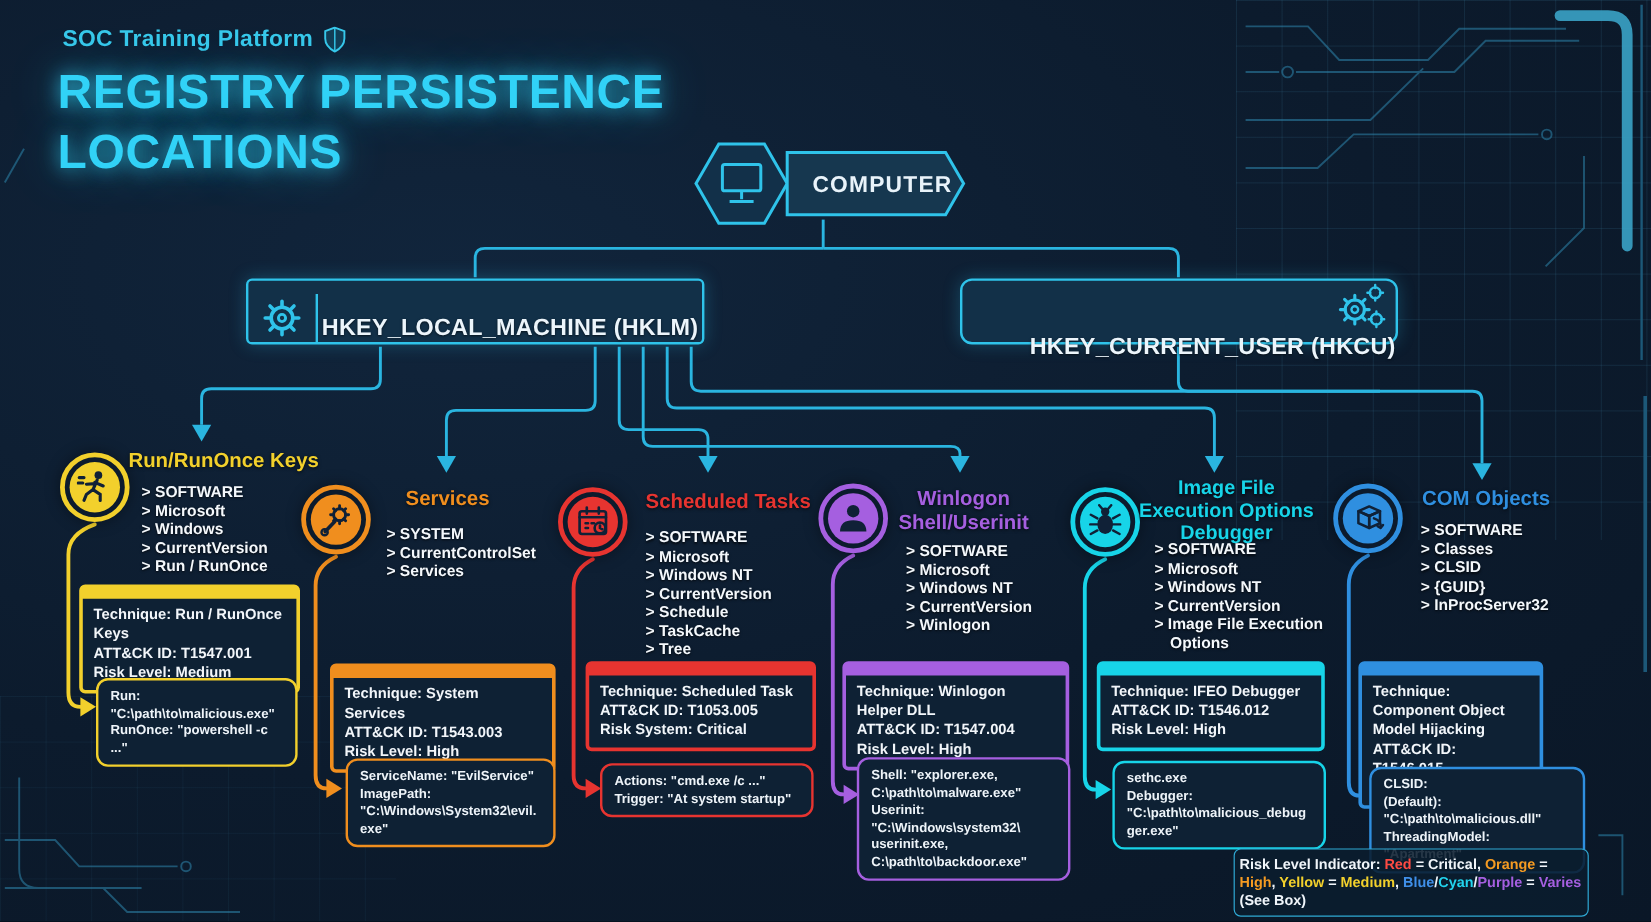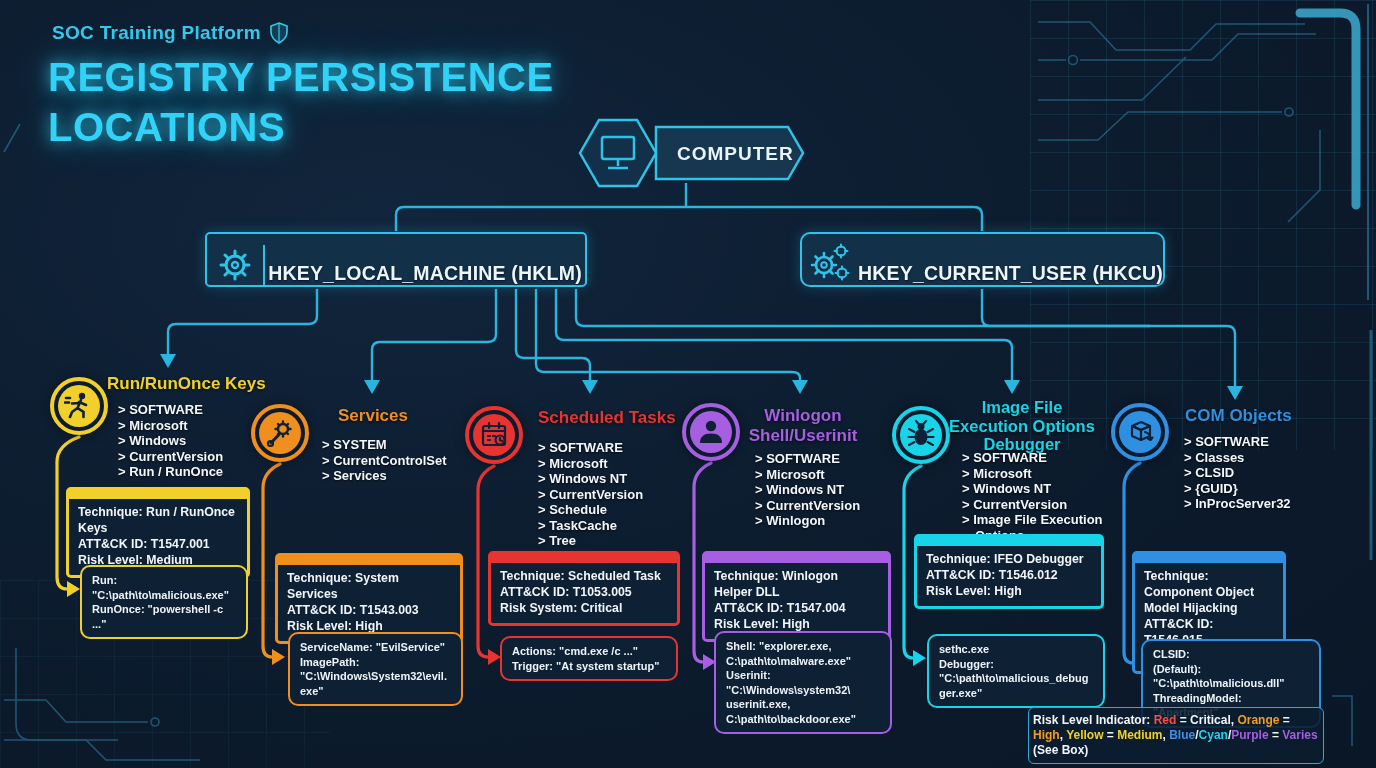--- a/index.html
+++ b/index.html
@@ -20,21 +20,21 @@
   .platform{position:absolute;left:52px;top:22px;display:flex;align-items:flex-end;gap:8px;
     color:#38c8ea;font-size:19px;font-weight:600;letter-spacing:.3px;}
   .big-title{position:absolute;left:48px;top:52px;width:600px;
     color:#31d2f7;font-size:40px;font-weight:bold;line-height:50px;letter-spacing:.5px;
     text-shadow:0 0 16px rgba(49,210,247,.85),0 0 42px rgba(49,210,247,.45);}
 
   
   .hive{position:absolute;height:55px;display:flex;align-items:flex-end;box-sizing:border-box;
     background:#123048;border:2px solid #2fc3ea;border-radius:5px;
     box-shadow:0 0 14px rgba(43,183,228,.28);}
-  .hive.round{border-radius:10px;}
+  .hive.round{border-radius:10px;flex-direction:column;}
   .hive-icon{width:56px;display:flex;align-items:center;justify-content:center;}
   .hive-icon.divided{border-right:2px solid #2fc3ea;}
   .hive-label{flex:1;display:flex;align-items:center;justify-content:center;
     color:#ecf5fb;font-weight:bold;font-size:19.5px;letter-spacing:.2px;
     text-shadow:0 1px 2px rgba(0,0,0,.6);}
 
   
   .branch{position:absolute;left:0;top:0;width:0;height:0;}
   .icon-circle{position:absolute;width:50px;height:50px;border-radius:50%;
     border:4px solid var(--c);background:#0c1b2d;display:flex;
@@ -323,21 +323,21 @@
       <div>Execution Options</div>
       <div>Debugger</div>
     </div>
     <div class="reg-path" style="left:962px;top:450px;width:162px">
       <div>&gt; SOFTWARE</div>
       <div>&gt; Microsoft</div>
       <div>&gt; Windows NT</div>
       <div>&gt; CurrentVersion</div>
       <div>&gt; Image File Execution Options</div>
     </div>
-    <div class="tech-box" style="left:914px;top:534px;width:190px">
+    <div class="tech-box" style="left:914px;top:551px;width:190px">
       <div>Technique: IFEO Debugger</div>
       <div>ATT&amp;CK ID: T1546.012</div>
       <div>Risk Level: High</div>
     </div>
     <div class="ex-box" style="left:927px;top:634px;width:178px">
       <div>sethc.exe</div>
       <div>Debugger:</div>
       <div>"C:\path\to\malicious_debugger.exe"</div>
     </div>
   </div>

